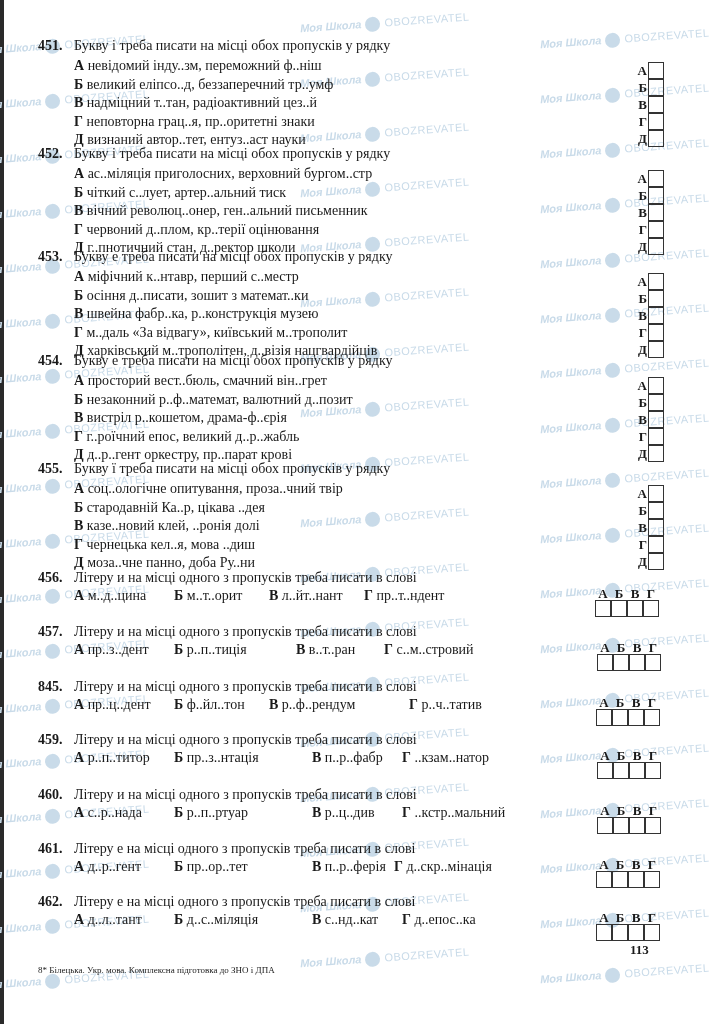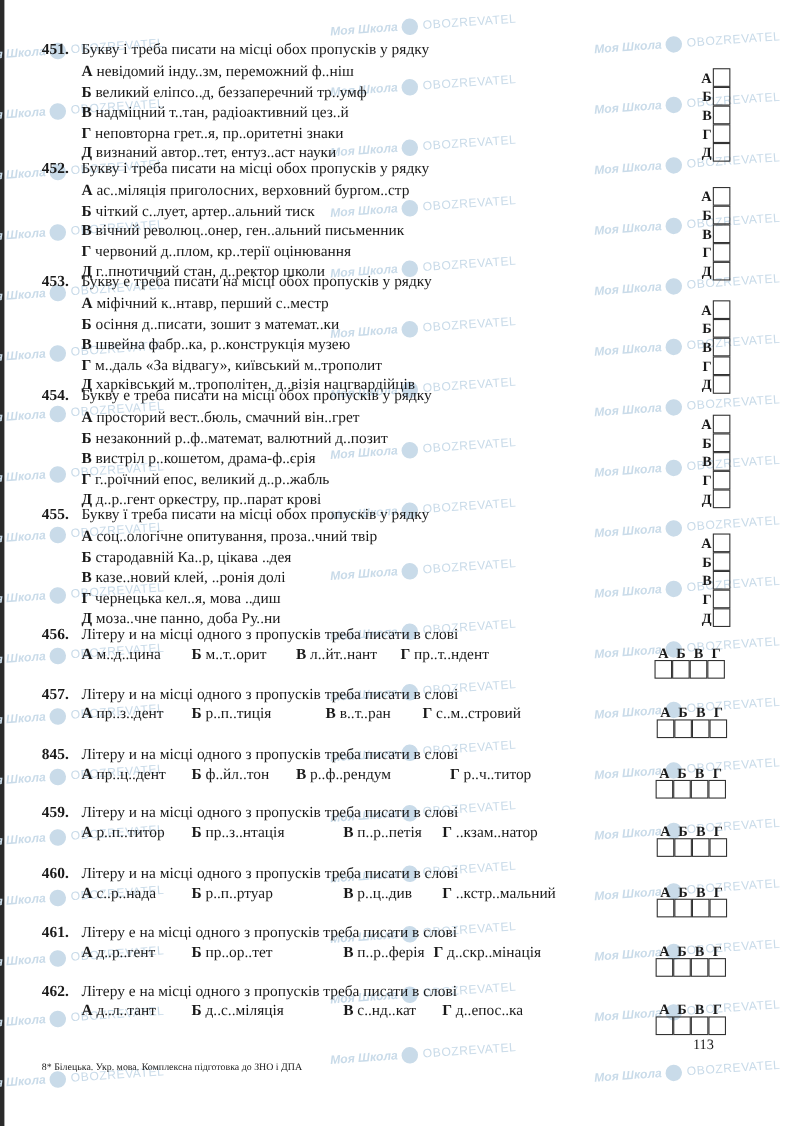--- a/index.html
+++ b/index.html
@@ -26,21 +26,21 @@
   .vgrid .r { height: 17px; position: relative; }
   .vgrid .lab { position: absolute; left: 0; width: 14px; text-align: right; font-weight: bold; font-size: 13px; top: 1px; }
   .vgrid .box { position: absolute; left: 15px; top: 0; width: 14px; height: 15px; border: 1px solid #333; background: transparent; }
 
   .hgrid { position: absolute; }
   .hgrid .labs { display: flex; gap: 0; height: 14px; }
   .hgrid .labs span { width: 16px; text-align: center; font-weight: bold; font-size: 13px; }
   .hgrid .boxes { display: flex; }
   .hgrid .boxes span { width: 14px; height: 15px; border: 1px solid #333; margin-right: 0px; }
 
-  .pagenum { position: absolute; left: 630px; top: 942px; font-size: 13px; }
+  .pagenum { position: absolute; left: 630px; top: 942px; font-size: 13px; font-weight: bold; }
   .footer { position: absolute; left: 38px; top: 965px; font-size: 9px; }
 </style>
 </head>
 <body>
 
 <div class="left-edge"></div>
 
 <div id="wm-layer">
     <div class="wm" style="left: -20px; top: 38px;"><span>Моя Школа</span><span class="circ"></span><span class="ob">OBOZREVATEL</span></div>
     <div class="wm" style="left: 300px; top: 16px;"><span>Моя Школа</span><span class="circ"></span><span class="ob">OBOZREVATEL</span></div>
@@ -98,21 +98,21 @@
     <div class="wm" style="left: 540px; top: 967px;"><span>Моя Школа</span><span class="circ"></span><span class="ob">OBOZREVATEL</span></div>
   </div>
 
 <div id="content">
     <div class="q" style="top: 38px;">
       <span class="qnum" style="top:0">451.</span>
       <span class="qtitle" style="top:0">Букву і треба писати на місці обох пропусків у рядку</span>
       <div class="opt" style="top:19px"><b>А</b> <span>невідомий інду..зм, переможний ф..ніш</span></div>
       <div class="opt" style="top:37.5px"><b>Б</b> <span>великий еліпсо..д, беззаперечний тр..умф</span></div>
       <div class="opt" style="top:56px"><b>В</b> <span>надміцний т..тан, радіоактивний цез..й</span></div>
-      <div class="opt" style="top:74.5px"><b>Г</b> <span>неповторна грет..я, пр..оритетні знаки</span></div>
+      <div class="opt" style="top:74.5px"><b>Г</b> <span>неповторна грац..я, пр..оритетні знаки</span></div>
       <div class="opt" style="top:93px"><b>Д</b> <span>визнаний автор..тет, ентуз..аст науки</span></div>
       <div class="vgrid" style="top:24px">
         <div class="r">
           <span class="lab">А</span>
           <span class="box"></span>
         </div>
         <div class="r">
           <span class="lab">Б</span>
           <span class="box"></span>
         </div>
@@ -302,21 +302,21 @@
         </div>
       </div>
     </div>
     <div class="q" style="top: 679px;">
       <span class="qnum" style="top:0">845.</span>
       <span class="qtitle" style="top:0">Літеру и на місці одного з пропусків треба писати в слові</span>
       <div class="row4" style="top:18px">
         <span class="cell" style="left:0px"><b>А</b> <span>пр..ц..дент</span></span>
         <span class="cell" style="left:100px"><b>Б</b> <span>ф..йл..тон</span></span>
         <span class="cell" style="left:195px"><b>В</b> <span>р..ф..рендум</span></span>
-        <span class="cell" style="left:335px"><b>Г</b> <span>р..ч..титор</span></span>
+        <span class="cell" style="left:335px"><b>Г</b> <span>р..ч..татив</span></span>
       </div>
       <div class="hgrid" style="left:596px;top:16px">
         <div class="labs">
           <span>А</span>
           <span>Б</span>
           <span>В</span>
           <span>Г</span>
         </div>
         <div class="boxes">
           <span></span>
@@ -325,21 +325,21 @@
           <span></span>
         </div>
       </div>
     </div>
     <div class="q" style="top: 732px;">
       <span class="qnum" style="top:0">459.</span>
       <span class="qtitle" style="top:0">Літеру и на місці одного з пропусків треба писати в слові</span>
       <div class="row4" style="top:18px">
         <span class="cell" style="left:0px"><b>А</b> <span>р..п..титор</span></span>
         <span class="cell" style="left:100px"><b>Б</b> <span>пр..з..нтація</span></span>
-        <span class="cell" style="left:238px"><b>В</b> <span>п..р..петія</span></span>
+        <span class="cell" style="left:238px"><b>В</b> <span>п..р..фабр</span></span>
         <span class="cell" style="left:328px"><b>Г</b> <span>..кзам..натор</span></span>
       </div>
       <div class="hgrid" style="left:597px;top:16px">
         <div class="labs">
           <span>А</span>
           <span>Б</span>
           <span>В</span>
           <span>Г</span>
         </div>
         <div class="boxes">

